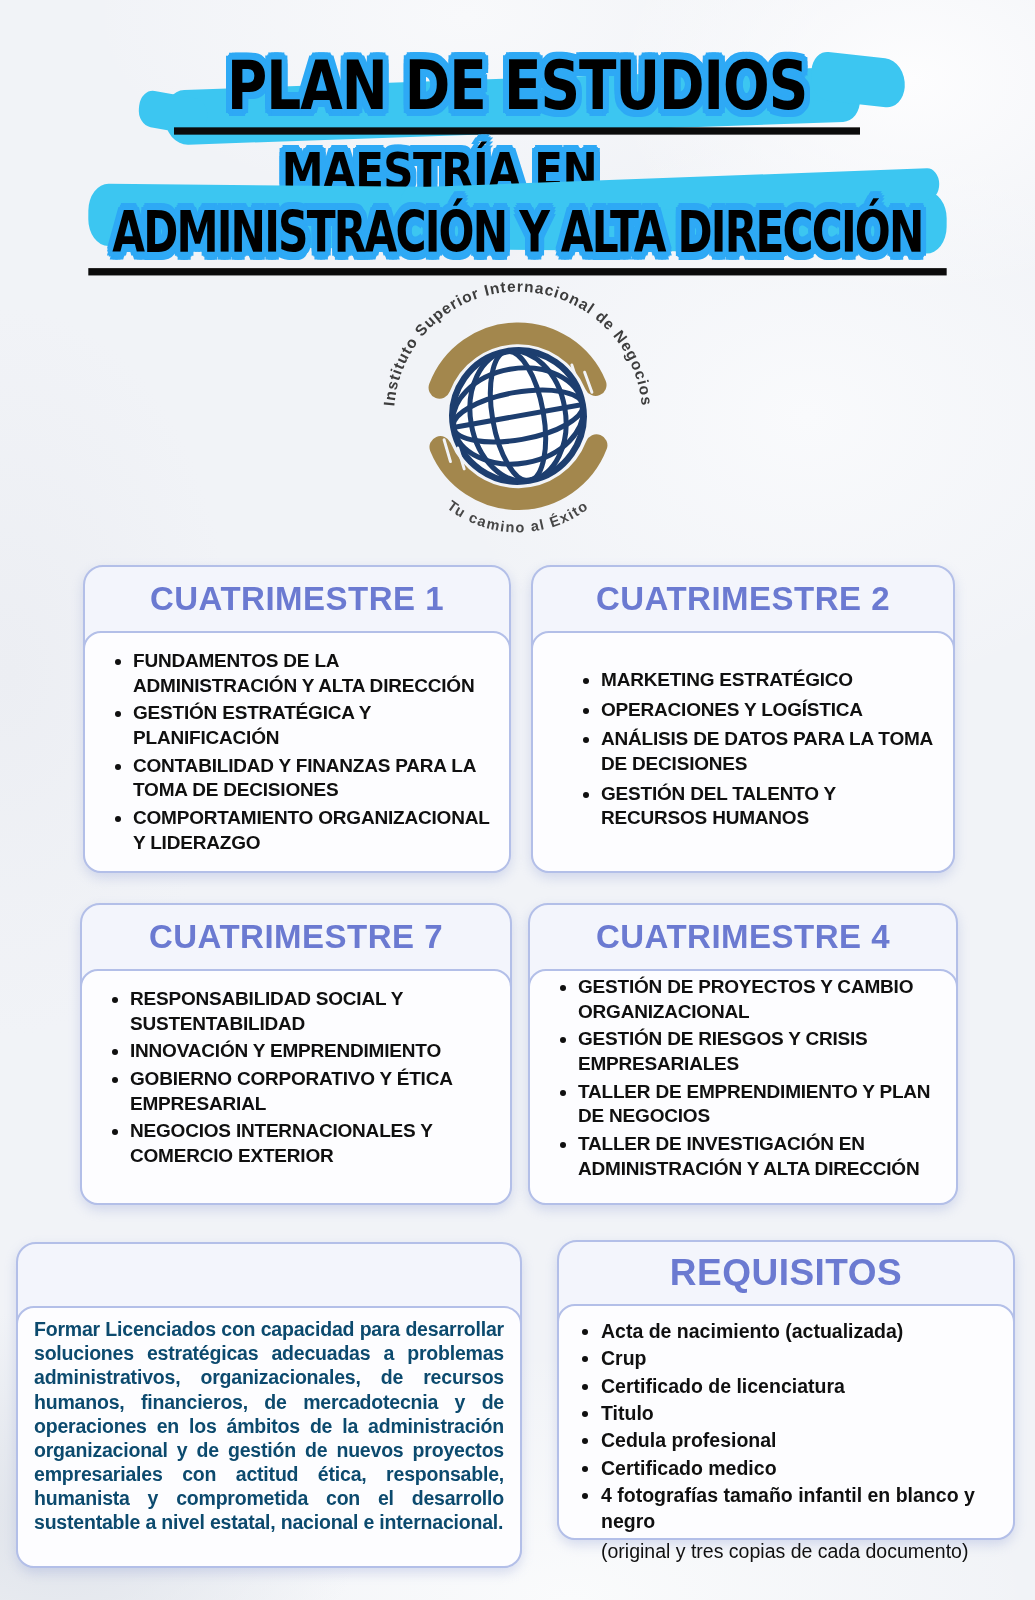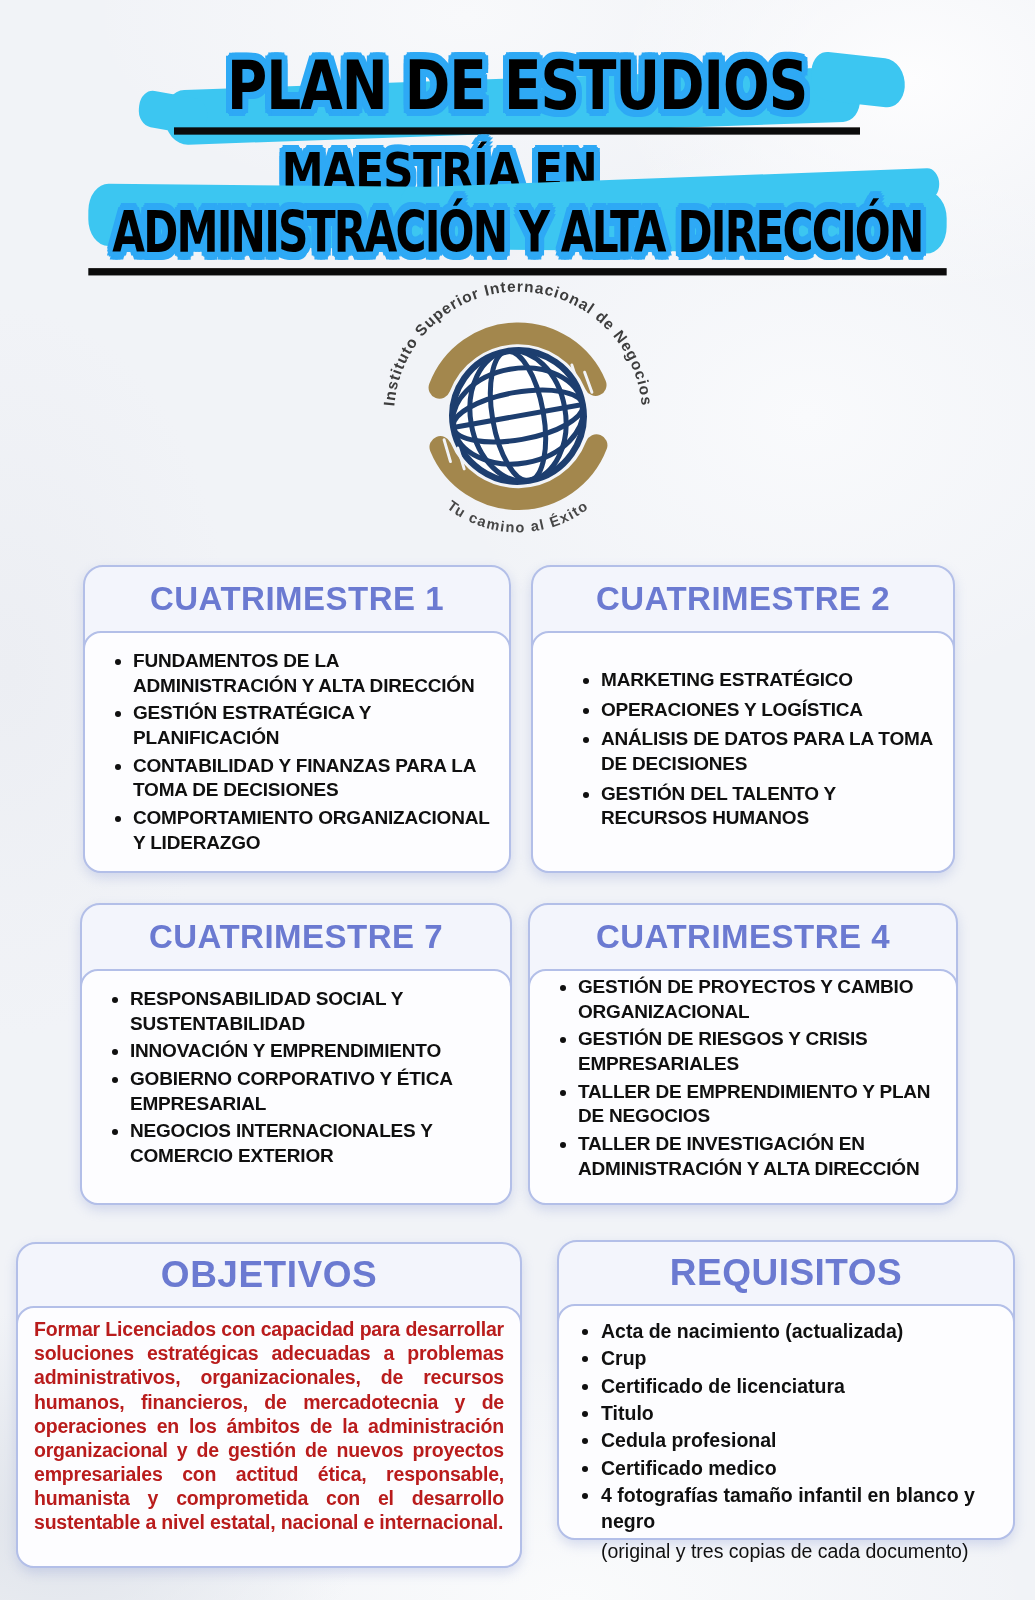--- a/index.html
+++ b/index.html
@@ -89,21 +89,21 @@
   .course-list li {
     font-size:19px; font-weight:700; color:#101010; line-height:1.3;
     margin:0 0 3px 0; letter-spacing:-.2px;
   }
   #card-c2 .card-bd { display:flex; align-items:center;padding-left:20px; }
   #card-c2 .course-list { padding-top:0; padding-bottom:0; }
   #card-c2 .course-list li { margin-bottom:5px; }
   #card-c4 .course-list { padding-top:4px; }
 
   .obj-text {
-    margin:0; padding:9px 16px 6px; font-size:19.5px; font-weight:700; color:#b91c1c;
+    margin:0; padding:9px 16px 6px; font-size:19.5px; font-weight:700; color:#0c4a6e;
     line-height:1.24; text-align:justify; letter-spacing:-.2px;
   }
 
   .req-list { list-style:disc; margin:0; padding:12px 12px 2px 42px; }
   .req-list li { font-size:19.5px; font-weight:700; color:#101010; line-height:1.35; margin-bottom:1px; }
   .req-note { padding:0 12px 0 42px; font-size:19.5px; font-weight:400; color:#101010; line-height:1.35; }
 </style>
 </head>
 <body>
 
@@ -221,23 +221,20 @@
 
     <li>GESTIÓN DE PROYECTOS Y CAMBIO ORGANIZACIONAL</li>
         <li>GESTIÓN DE RIESGOS Y CRISIS EMPRESARIALES</li>
         <li>TALLER DE EMPRENDIMIENTO Y PLAN DE NEGOCIOS</li>
         <li>TALLER DE INVESTIGACIÓN EN ADMINISTRACIÓN Y ALTA DIRECCIÓN</li>
       </ul>
   </div>
 </section>
 
 <section class="card big" id="card-obj">
-  <div class="card-hd">
-    <span>OBJETIVOS</span>
-  </div>
   <div class="card-bd">
     <p class="obj-text">Formar Licenciados con capacidad para desarrollar soluciones estratégicas adecuadas a problemas administrativos, organizacionales, de recursos humanos, financieros, de mercadotecnia y de operaciones en los ámbitos de la administración organizacional y de gestión de nuevos proyectos empresariales con actitud ética, responsable, humanista y comprometida con el desarrollo sustentable a nivel estatal, nacional e internacional.</p>
   </div>
 </section>
 
 <section class="card big" id="card-req">
   <div class="card-hd">
     <span>REQUISITOS</span>
   </div>
   <div class="card-bd">

